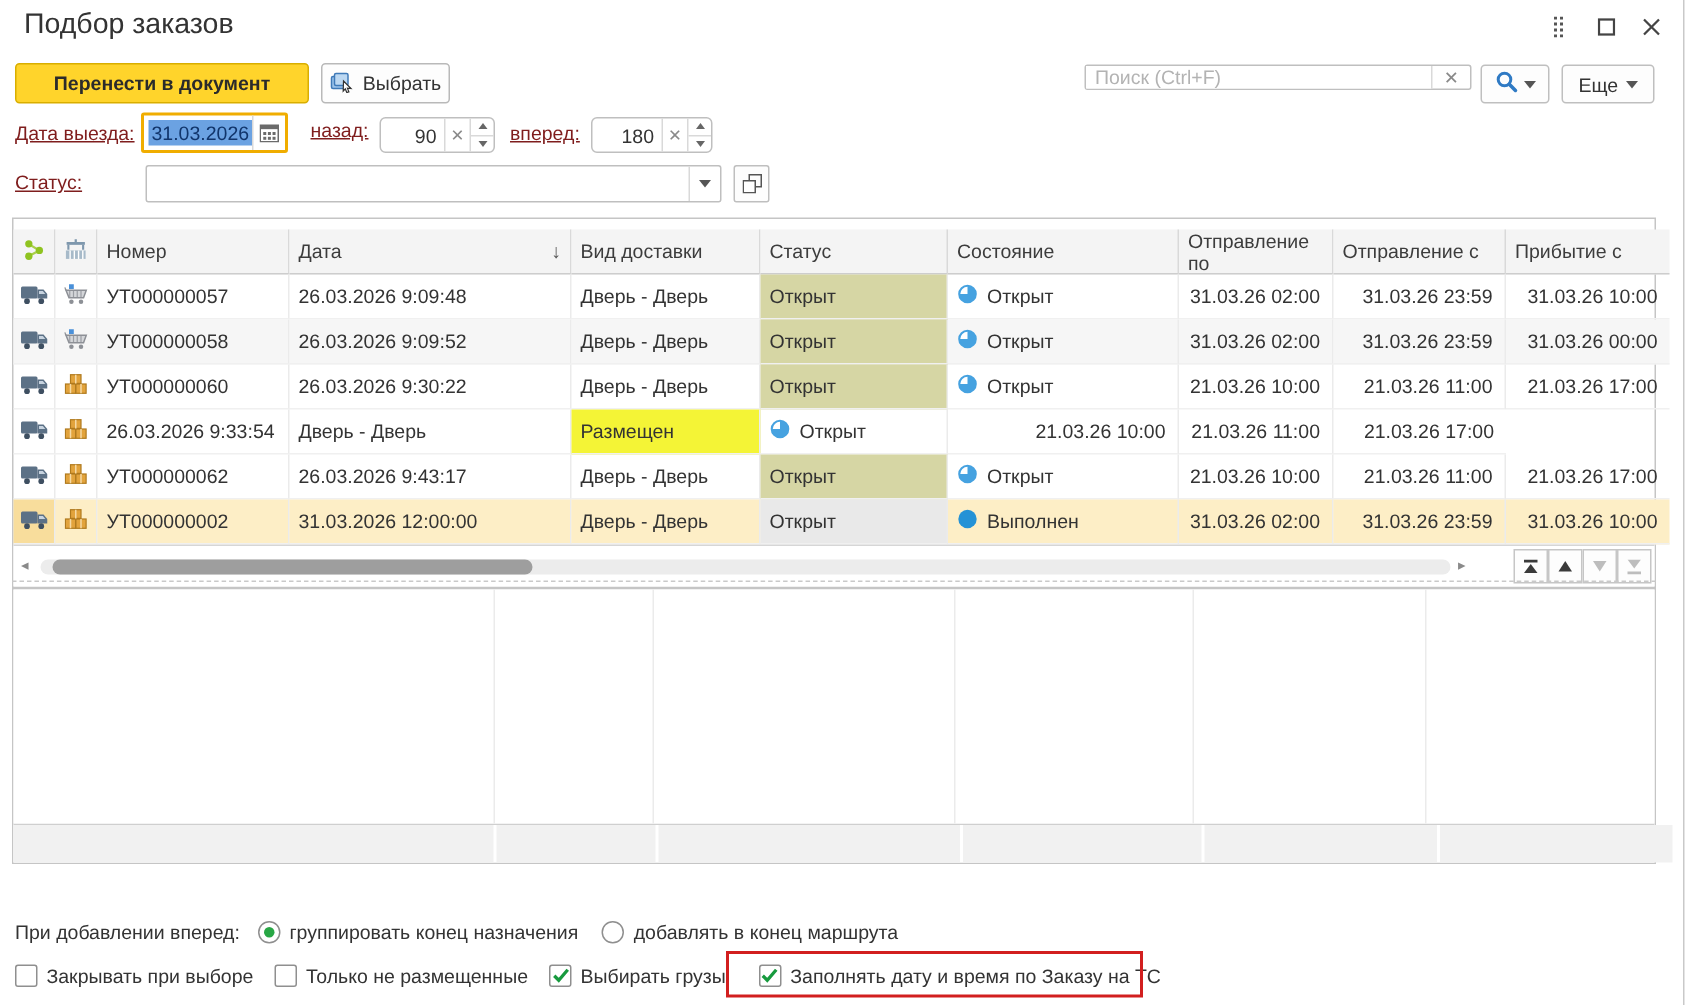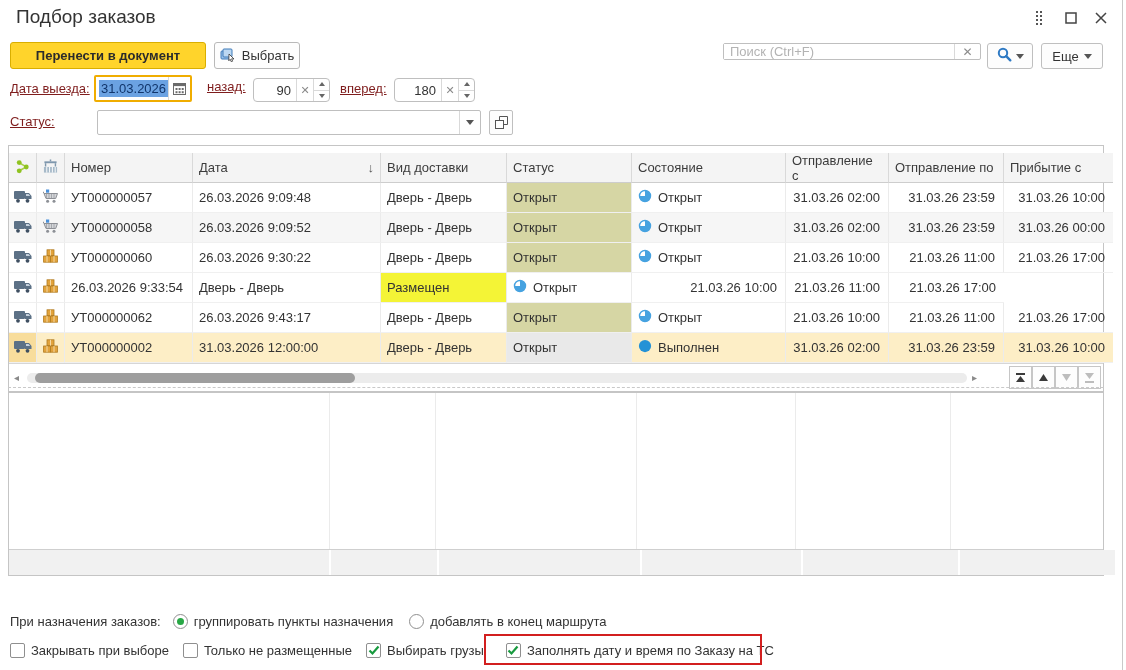--- a/index.html
+++ b/index.html
@@ -250,24 +250,24 @@
       <div class="th">
           <span>Вид доставки</span>
         </div>
       <div class="th">
           <span>Статус</span>
         </div>
       <div class="th">
           <span>Состояние</span>
         </div>
       <div class="th">
+          <span>Отправление по</span>
+        </div>
+      <div class="th">
           <span>Отправление с</span>
-        </div>
-      <div class="th">
-          <span>Отправление по</span>
         </div>
       <div class="th" style="border-right:0;">
           <span>Прибытие с</span>
         </div>
     </div>
     <div id="orders-body">
         <div class="trow">
           <div class="td icon">
             <span><svg width="18" height="13" viewBox="0 0 18 13">
                 <rect x="0" y="1" width="11" height="8" rx="1" fill="#5c7186"></rect>
@@ -547,25 +547,25 @@
       <div class="fcell"></div>
       <div class="fcell"></div>
       <div class="fcell"></div>
       <div class="fcell"></div>
       <div class="fcell"></div>
       <div class="fcell"></div>
     </div>
   </div>
 
   <div class="abs optline" style="left:10px; top:611px; height:20px;">
-    <span>При назначения заказов:</span>
+    <span>При добавлении вперед:</span>
     <span class="radio" style="margin-left:12px;">
         <span class="dot"></span>
       </span>
-    <span class="olabel">группировать пункты назначения</span>
+    <span class="olabel">группировать конец назначения</span>
     <span class="radio" style="margin-left:16px;"></span>
     <span class="olabel">добавлять в конец маршрута</span>
   </div>
 
   <div class="abs optline" style="left:10px; top:640px; height:20px;">
     <span class="cbox"></span>
     <span class="olabel">Закрывать при выборе</span>
     <span class="cbox" style="margin-left:14px;"></span>
     <span class="olabel">Только не размещенные</span>
     <span class="cbox" style="margin-left:14px;">

